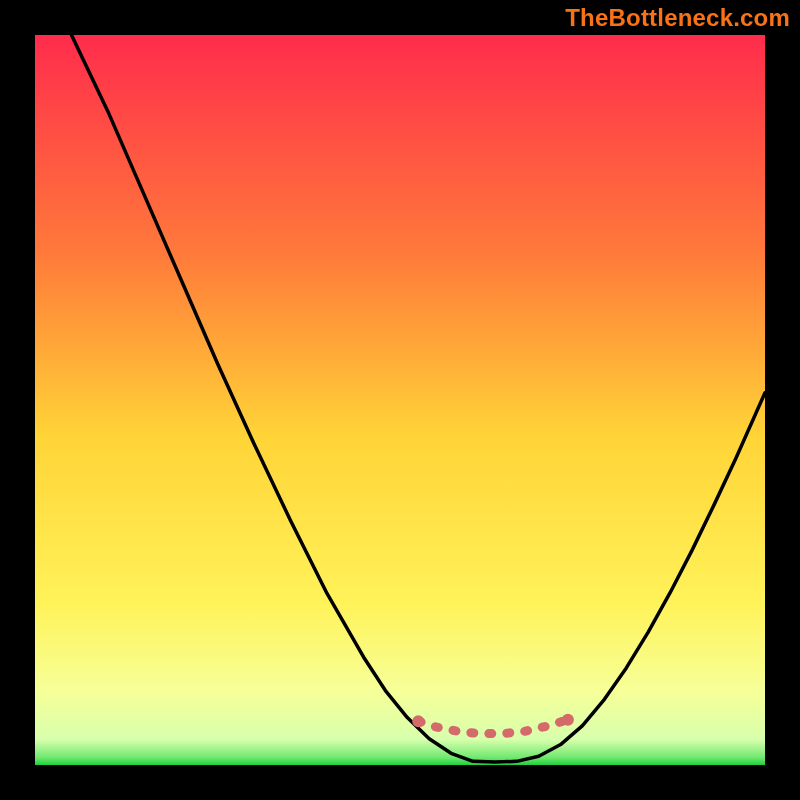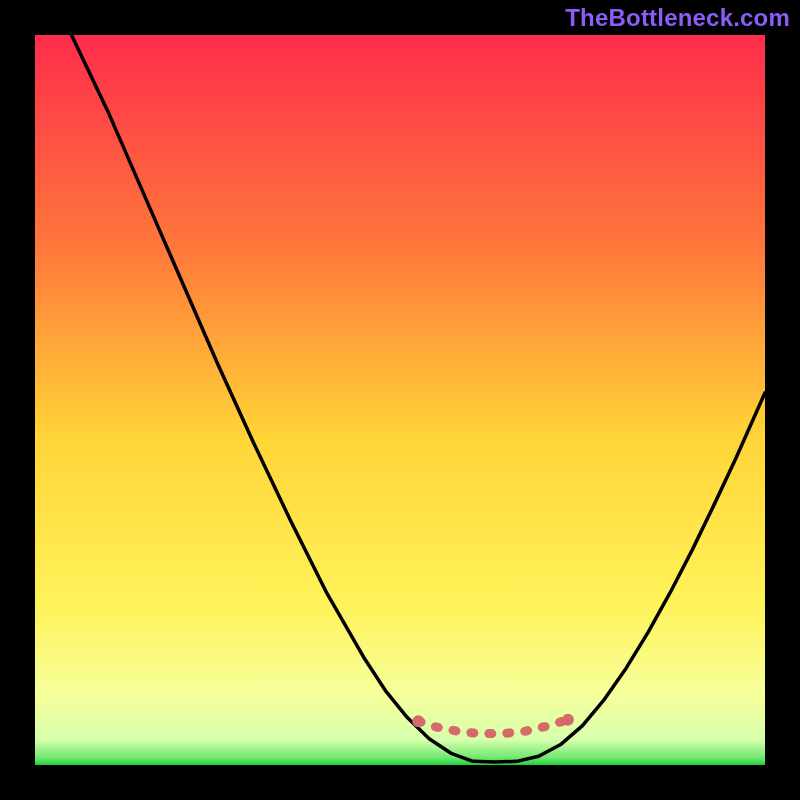--- a/index.html
+++ b/index.html
@@ -10,21 +10,21 @@
     height: 800px;
     background: #000;
   }
   .watermark {
     position: absolute;
     top: 4px;
     right: 10px;
     font-family: Arial, Helvetica, sans-serif;
     font-size: 24px;
     font-weight: 600;
-    color: #8b5cf6;
+    color: #f97316;
     letter-spacing: 0.2px;
     z-index: 5;
   }
   .plot-area {
     position: absolute;
     left: 35px;
     top: 35px;
     width: 730px;
     height: 730px;
     overflow: hidden;

